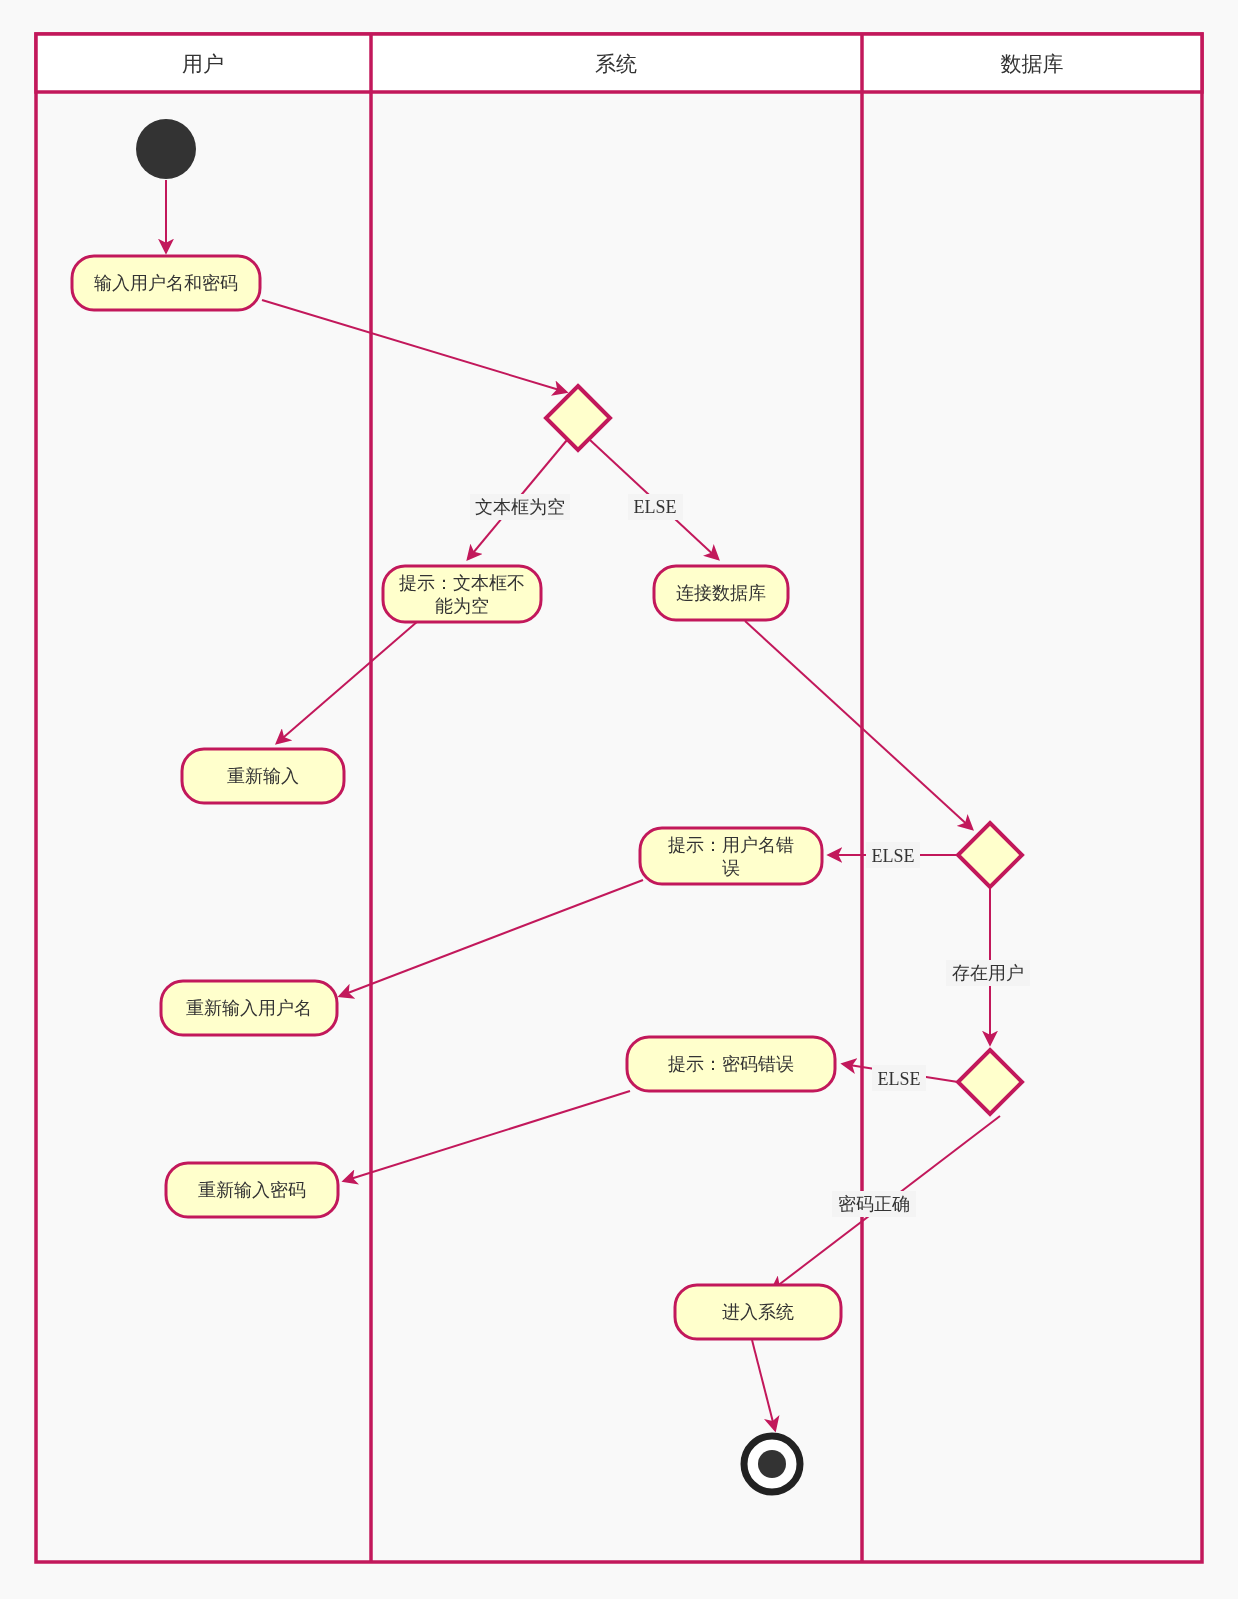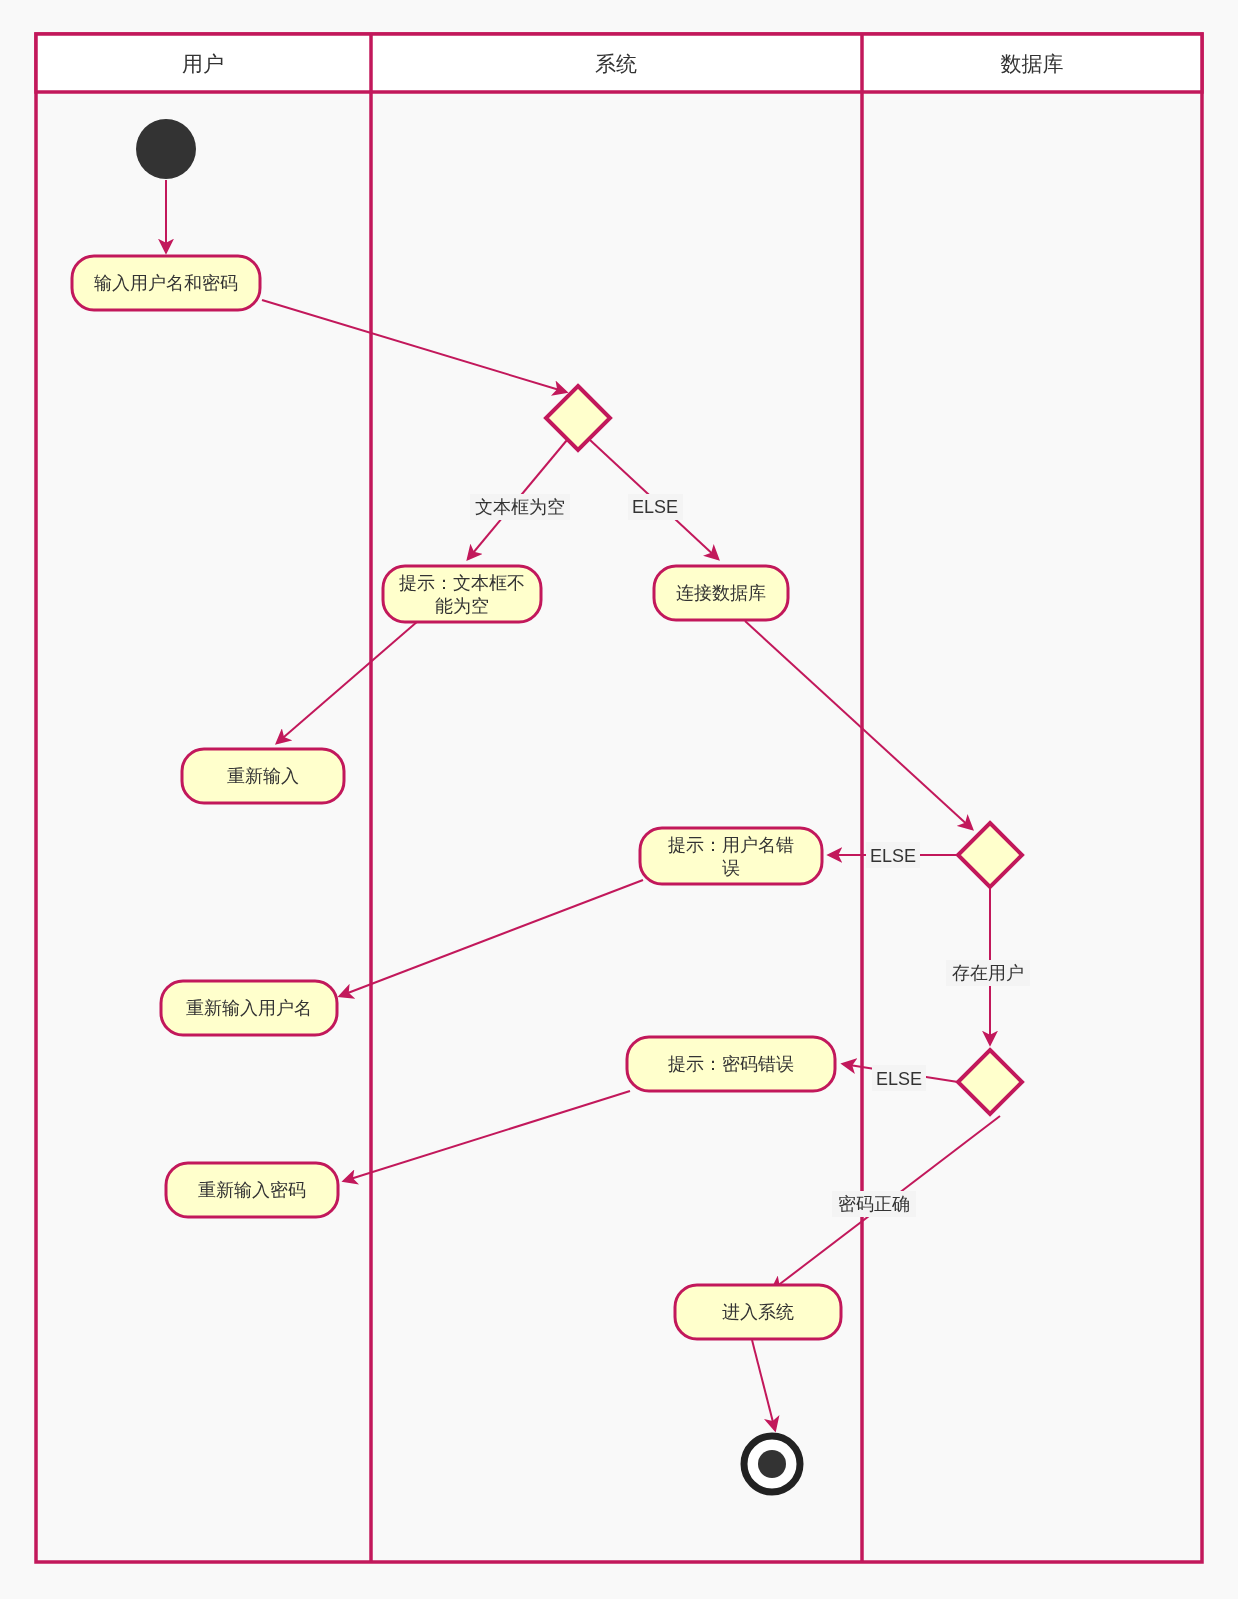--- a/index.html
+++ b/index.html
@@ -6,21 +6,21 @@
   html, body {
     margin: 0;
     padding: 0;
     background: #f9f9f9;
   }
   #canvas {
     position: relative;
     width: 1238px;
     height: 1599px;
     background: #f9f9f9;
-    font-family: Liberation Sans, sans-serif;
+    font-family: Liberation Serif, serif;
     overflow: hidden;
   }
   svg.layer {
     position: absolute;
     left: 0;
     top: 0;
     width: 1238px;
     height: 1599px;
   }
   .lane-header-text {

